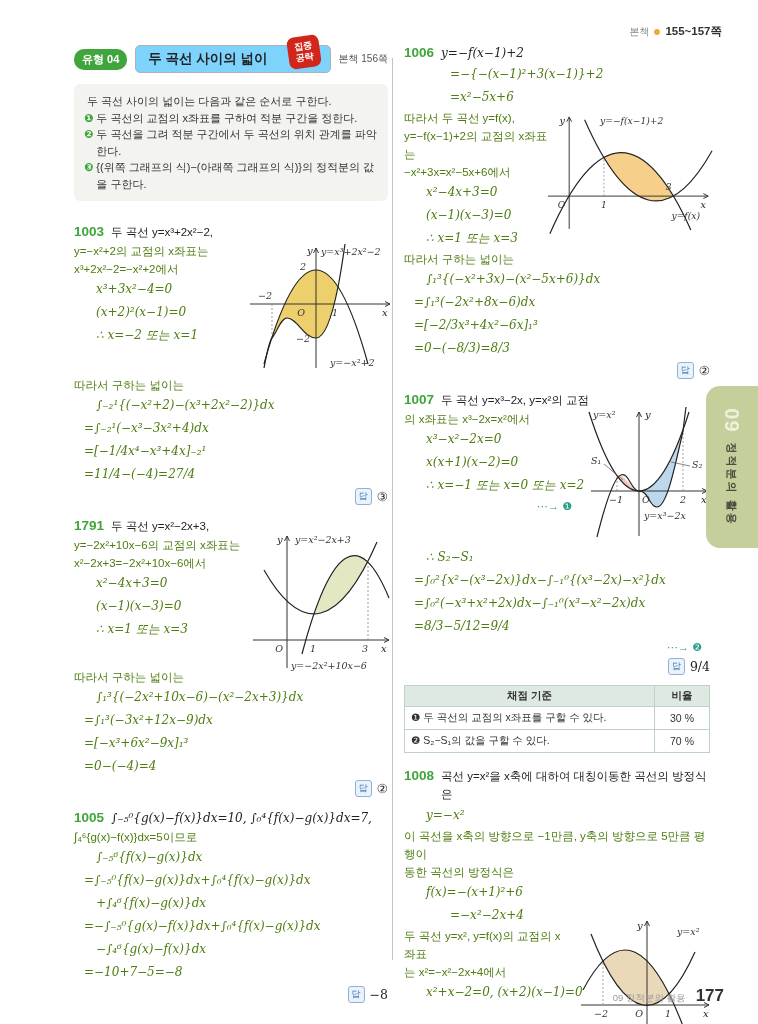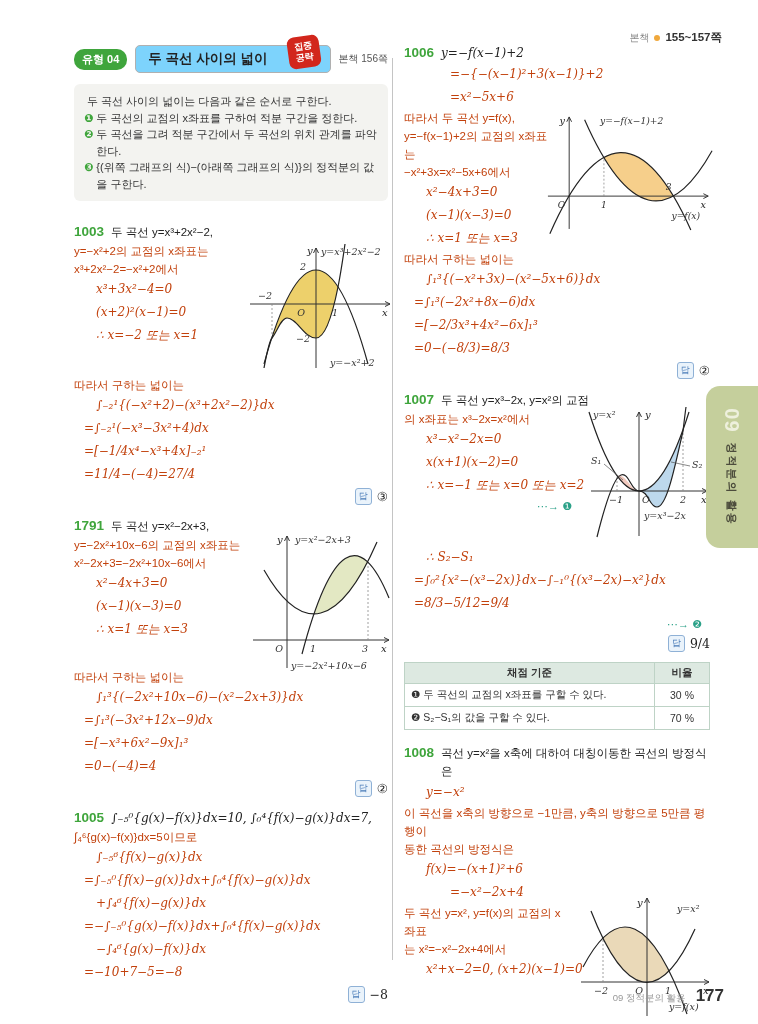--- a/index.html
+++ b/index.html
@@ -1,19 +1,19 @@
 <!DOCTYPE html>
 <html><head>
 <meta charset="utf-8">
 <style>
   html,body{margin:0;padding:0;background:#e9e9e9;}
   .page{position:relative;width:758px;height:1024px;background:#ffffff;overflow:hidden;
         font-family:"Liberation Sans","DejaVu Sans",sans-serif;color:#222;}
   
-  .hdr{position:absolute;top:30px;right:36px;display:flex;align-items:center;gap:5px;}
+  .hdr{position:absolute;top:24px;right:36px;display:flex;align-items:center;gap:5px;}
   .hdr-book{font-size:10px;color:#888;}
   .hdr-dot{width:6px;height:6px;border-radius:50%;background:#f0a83c;}
   .hdr-pages{font-size:11.5px;font-weight:bold;color:#333;}
   
   .divider{position:absolute;left:392px;top:58px;height:902px;width:1px;background:#c4c4c4;}
   
   .colL{position:absolute;left:74px;top:44px;width:314px;}
   .colR{position:absolute;left:404px;top:44px;width:306px;}
   
   .thead{position:relative;display:flex;align-items:center;gap:8px;margin-bottom:10px;height:30px;}
@@ -31,21 +31,21 @@
   .ib-num{flex:0 0 auto;margin-right:3px;color:#3fa53c;font-weight:bold;}
   .ib-text{flex:1;}
   
   .prob{position:relative;margin-bottom:12px;}
   .phead{display:flex;align-items:baseline;margin-bottom:1px;}
   .pnum{color:#3fa53c;font-weight:bold;font-size:13.5px;margin-right:7px;flex:0 0 auto;}
   .pfirst{font-size:11.5px;line-height:18px;}
   .pfirst.m{font-family:"DejaVu Serif",serif;font-style:italic;font-size:12px;}
   .pwrap{position:relative;}
   .intro-lines{position:relative;z-index:1;}
-  .ln{font-size:11.5px;line-height:18px;color:#c2410c;}
+  .ln{font-size:11.5px;line-height:18px;color:#4d7c0f;}
   .k-e,.k-q,.k-i{font-family:"DejaVu Serif",serif;font-style:italic;font-size:12px;
                  line-height:23px;white-space:nowrap;}
   .k-e{padding-left:22px;}
   .k-q{padding-left:10px;}
   .k-i{padding-left:46px;}
   .k-r{text-align:right;color:#2ba188;font-size:11px;line-height:18px;padding-right:8px;}
   .graph{position:absolute;top:0;z-index:0;}
   .graph svg{display:block;}
   .gt{font-family:"DejaVu Serif",serif;font-style:italic;font-size:9.5px;fill:#333;}
   .gt-b{font-family:"DejaVu Serif",serif;font-style:italic;font-size:10px;fill:#222;}
@@ -316,20 +316,21 @@
             <text class="gt" x="55" y="97">O</text>
             <text class="gt" x="93" y="97">2</text>
             <text class="gt-b" x="114" y="97">x</text>
             <text class="gt" x="57" y="113">y=x³−2x</text>
           </svg>
         </div>
       </div>
       <div>
           <div class="ln k-e">∴ S₂−S₁</div>
           <div class="ln k-q">=∫₀²{x²−(x³−2x)}dx−∫₋₁⁰{(x³−2x)−x²}dx</div>
+          <div class="ln k-q">=∫₀²(−x³+x²+2x)dx−∫₋₁⁰(x³−x²−2x)dx</div>
           <div class="ln k-q">=8/3−5/12=9/4</div>
           <div class="ln k-r">⋯→ ❷</div>
         </div>
       <div class="ans">
         <span class="ans-icon">답</span>
         <span class="ans-val">9/4</span>
       </div>
 
       <table class="rubric">
         <thead>

